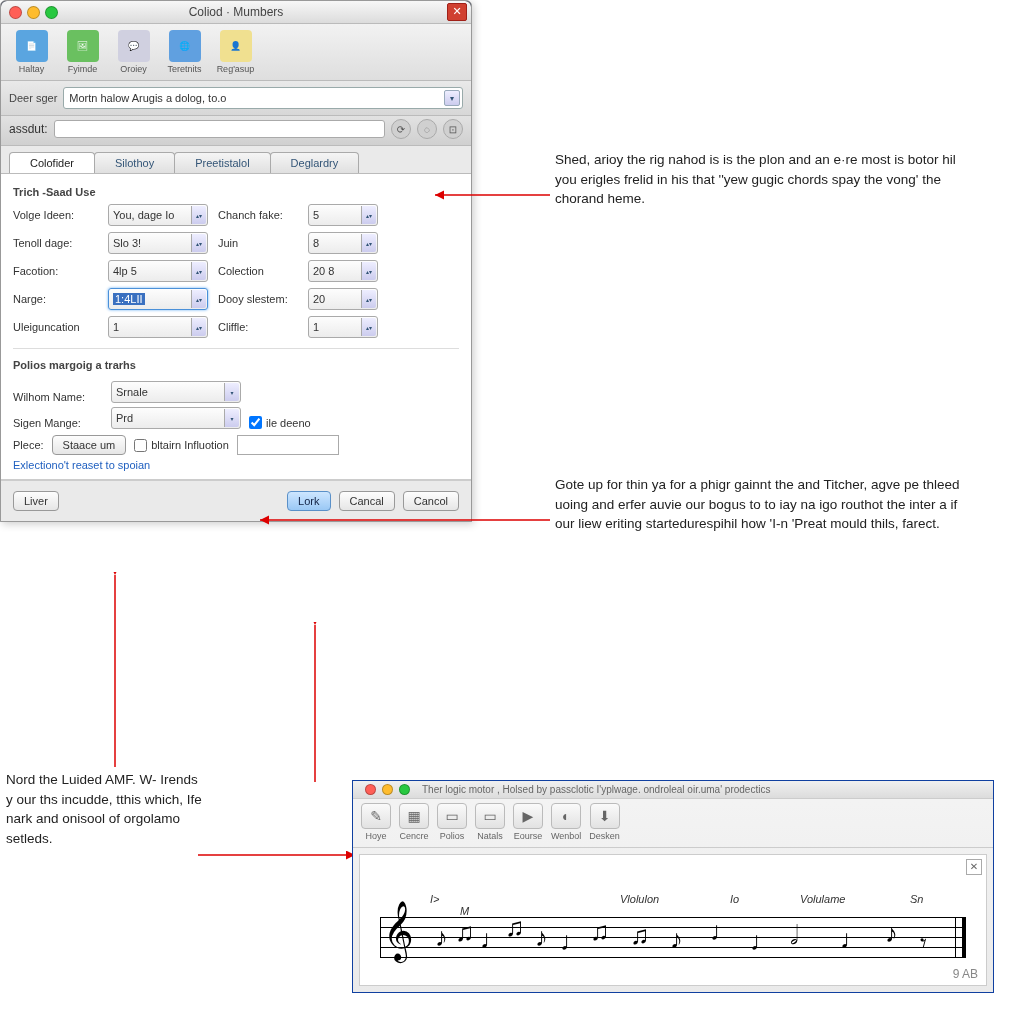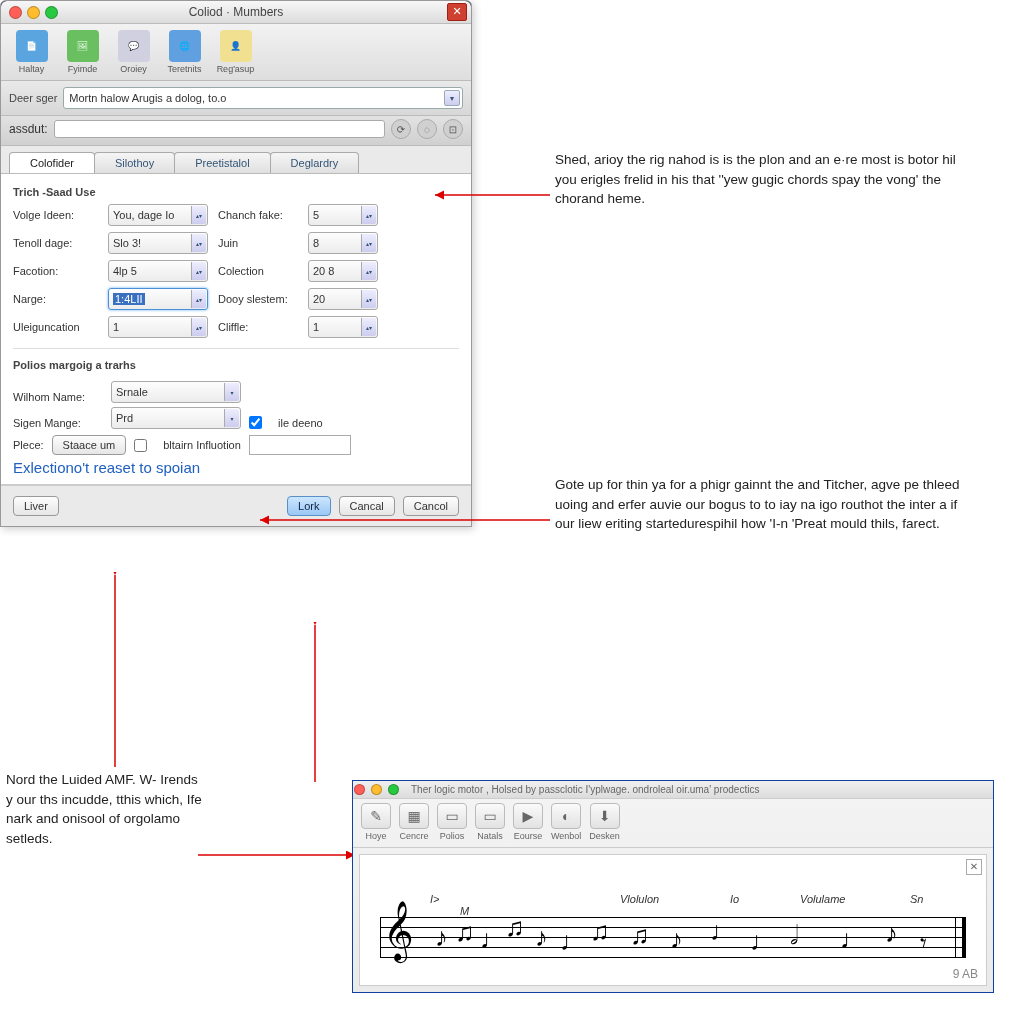--- a/index.html
+++ b/index.html
@@ -28,35 +28,35 @@
 .form-grid{display:grid;grid-template-columns:85px 100px 80px 70px;gap:6px 10px;align-items:center;font-size:11px}
 .form-grid label{text-align:left;color:#333}
 .sel,.spin{height:20px;background:linear-gradient(#fdfdfd,#ececec);border:1px solid #aaa;border-radius:3px;display:flex;align-items:center;padding:0 4px;font-size:11px;position:relative;color:#333}
 .sel .ar,.spin .ar{position:absolute;right:1px;top:1px;bottom:1px;width:14px;background:linear-gradient(#eef,#cce);border-left:1px solid #aaa;display:flex;flex-direction:column;align-items:center;justify-content:center;font-size:6px;color:#357;border-radius:0 2px 2px 0}
 .sel.hl{border-color:#4a90d9;box-shadow:0 0 3px #6ab0f3}
 .sel.hl span{background:#3a70c0;color:#fff;padding:0 2px}
 .subgrp{margin-top:10px;border-top:1px solid #ddd;padding-top:6px}
 .row2{display:flex;align-items:flex-end;gap:8px;margin:4px 0;font-size:11px}
 .row2 label{width:90px}
 .row2 .sel{width:120px}
-.chk{display:flex;align-items:center;gap:16px}
+.chk{display:flex;align-items:center;gap:4px}
 .chk input{margin:0}
 .btnrow{display:flex;align-items:center;gap:8px;margin-top:6px;font-size:11px}
 .btn{padding:3px 10px;background:linear-gradient(#fdfdfd,#e6e6e6);border:1px solid #999;border-radius:4px;font-size:11px;color:#333}
 .btn.primary{background:linear-gradient(#cde6ff,#9ac8f5);border-color:#5a90c8;color:#124}
-.linktxt{color:#2060c0;font-size:15px;margin-top:4px}
+.linktxt{color:#2060c0;font-size:11px;margin-top:4px}
 .dlg-buttons{display:flex;justify-content:flex-end;gap:8px;padding:10px 12px;background:#eaeaea;border-top:1px solid #ccc}
 .dlg-buttons .left{margin-right:auto}
 .txtinput{width:100px;height:18px;border:1px solid #aaa;background:#fff}
 
 .callout{position:absolute;font-size:13.5px;line-height:1.45;color:#222;max-width:410px}
 .arrow{position:absolute;pointer-events:none}
 
 .musicwin{position:absolute;left:352px;top:780px;width:640px;border:1px solid #1040a0;background:linear-gradient(#f4f4f4,#eaeaea)}
-.musicwin .mtitle{display:flex;align-items:center;gap:6px;padding:3px 1px;background:linear-gradient(#f0f0f0,#dcdcdc);font-size:10px;color:#666;border-bottom:1px solid #ccc}
+.musicwin .mtitle{display:flex;align-items:center;gap:6px;padding:3px 12px;background:linear-gradient(#f0f0f0,#dcdcdc);font-size:10px;color:#666;border-bottom:1px solid #ccc}
 .musicwin .mtitle .tl{width:9px;height:9px}
 .mtoolbar{display:flex;gap:8px;padding:4px 8px 6px;border-bottom:1px solid #ccc}
 .mtbtn{display:flex;flex-direction:column;align-items:center;font-size:9px;color:#666;gap:2px}
 .mtico{width:28px;height:24px;background:linear-gradient(#fafafa,#e2e2e2);border:1px solid #bbb;border-radius:4px;display:flex;align-items:center;justify-content:center;font-size:14px;color:#666}
 .score{background:#fff;margin:6px;border:1px solid #ccc;height:130px;position:relative}
 .score .xclose{position:absolute;right:4px;top:4px;width:14px;height:14px;border:1px solid #aaa;font-size:10px;text-align:center;line-height:13px;color:#666}
 .staff{position:absolute;left:20px;right:20px;top:62px;height:40px}
 .staff .lines{position:absolute;left:0;right:0;top:0;height:40px}
 .staff .lines div{position:absolute;left:0;right:0;height:1px;background:#000}
 .sl0{top:0}.sl1{top:10px}.sl2{top:20px}.sl3{top:30px}.sl4{top:40px}

